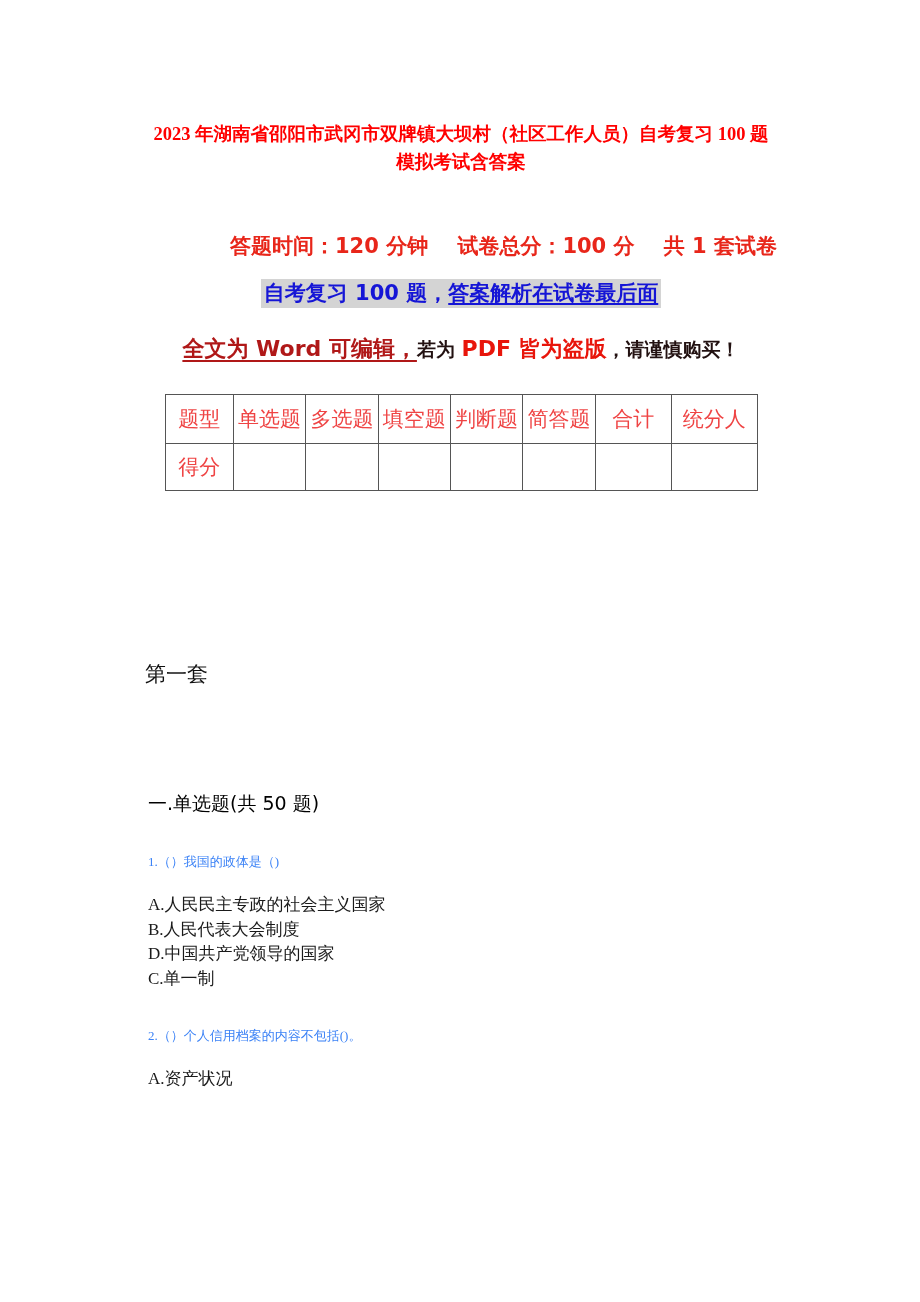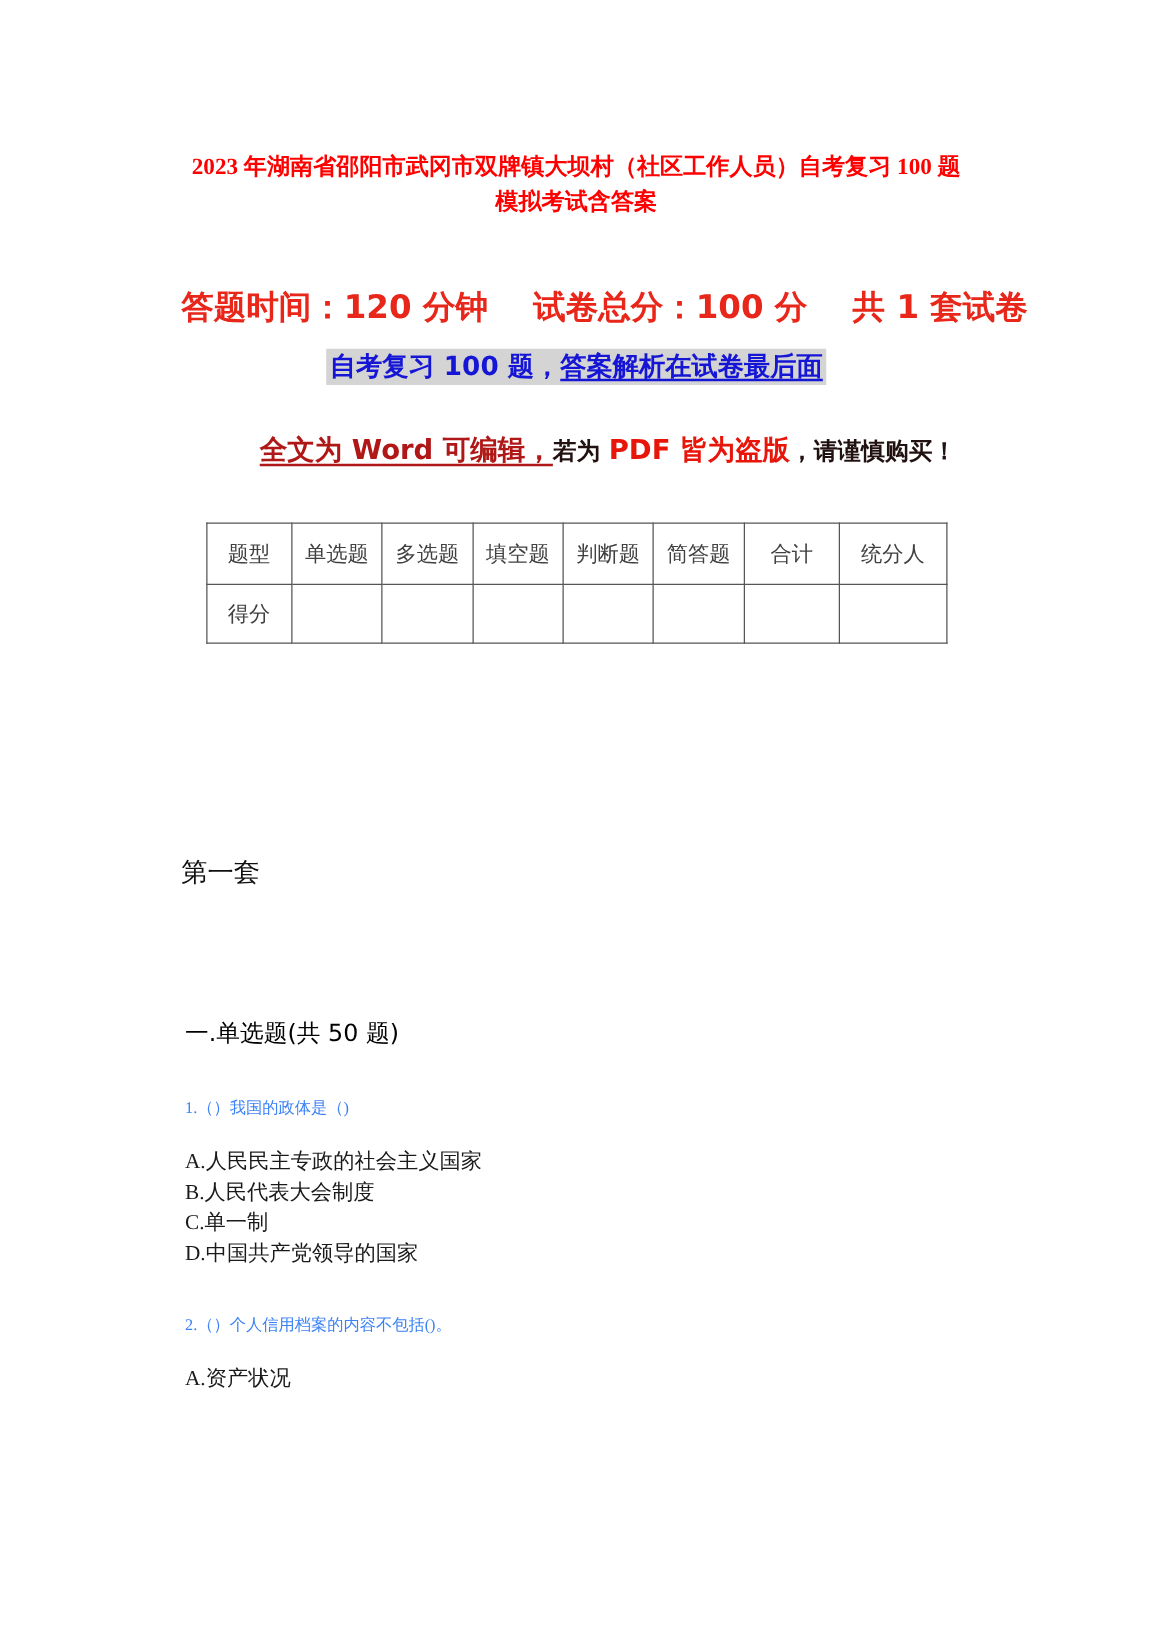--- a/index.html
+++ b/index.html
@@ -41,24 +41,24 @@
     color: #FF0000;
     text-align: center;
     line-height: 28px;
     letter-spacing: 0px;
   }
 
   
   .info-line-1 {
     margin: 0;
     padding-top: 55px;
-    text-align: left;
-    font-family: "DejaVu Sans", "Liberation Sans", sans-serif;
-    font-weight: bold;
-    font-size: 26px;
+    text-align: right;
+    font-family: "DejaVu Sans", "Liberation Sans", sans-serif;
+    font-weight: bold;
+    font-size: 21px;
     color: #E8261A;
     line-height: 30px;
     white-space: pre;
   }
 
   .info-line-2 {
     margin: 0;
     padding-top: 17px;
     text-align: center;
     font-family: "DejaVu Sans", "Liberation Sans", sans-serif;
@@ -71,23 +71,23 @@
     color: #1515D6;
     padding: 2px 3px 3px 3px;
   }
   .hl .ul {
     text-decoration: underline;
     text-decoration-thickness: 2px;
     text-underline-offset: 3px;
   }
 
   .info-line-3 {
-    margin: 12px;
+    margin: 0;
     padding-top: 22px;
-    text-align: right;
+    text-align: center;
     font-family: "DejaVu Sans", "Liberation Sans", sans-serif;
     font-weight: bold;
     font-size: 22px;
     line-height: 38px;
   }
   .dkred {
     color: #B01818;
     text-decoration: underline;
     text-decoration-thickness: 2px;
     text-underline-offset: 4px;
@@ -108,22 +108,22 @@
   }
   table.score-table {
     border-collapse: collapse;
     width: 593px;
     table-layout: fixed;
     font-family: "Liberation Serif", "DejaVu Serif", serif;
   }
   table.score-table td {
     border: 1px solid #555555;
     text-align: center;
-    font-size: 17px;
-    color: #404040;
+    font-size: 21px;
+    color: #ef4444;
     padding: 0;
   }
   table.score-table tr.head td { height: 48px; }
   table.score-table tr.body td { height: 46px; }
   col.c-type   { width: 68px; }
   col.c-col    { width: 72px; }
   col.c-total  { width: 76px; }
   col.c-scorer { width: 85px; }
 
   
@@ -227,22 +227,22 @@
 
     <p class="set-heading">第一套</p>
 
     <p class="section-heading">一.单选题(共 50 题)</p>
 
     <div class="question-block">
       <p class="question-stem">1.（）我国的政体是（)</p>
       <ul class="option-list">
         <li>A.人民民主专政的社会主义国家</li>
         <li>B.人民代表大会制度</li>
+        <li>D.中国共产党领导的国家</li>
         <li>C.单一制</li>
-        <li>D.中国共产党领导的国家</li>
       </ul>
     </div>
 
     <div class="question-block">
       <p class="question-stem">2.（）个人信用档案的内容不包括()。</p>
       <ul class="option-list">
         <li>A.资产状况</li>
       </ul>
     </div>
 

